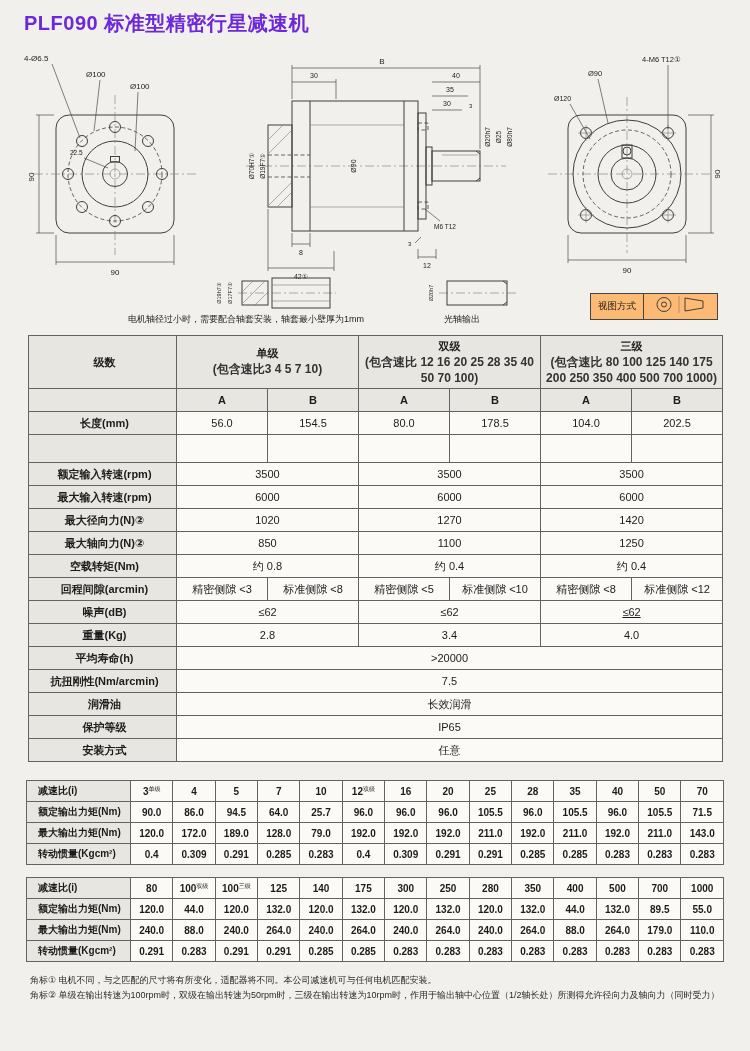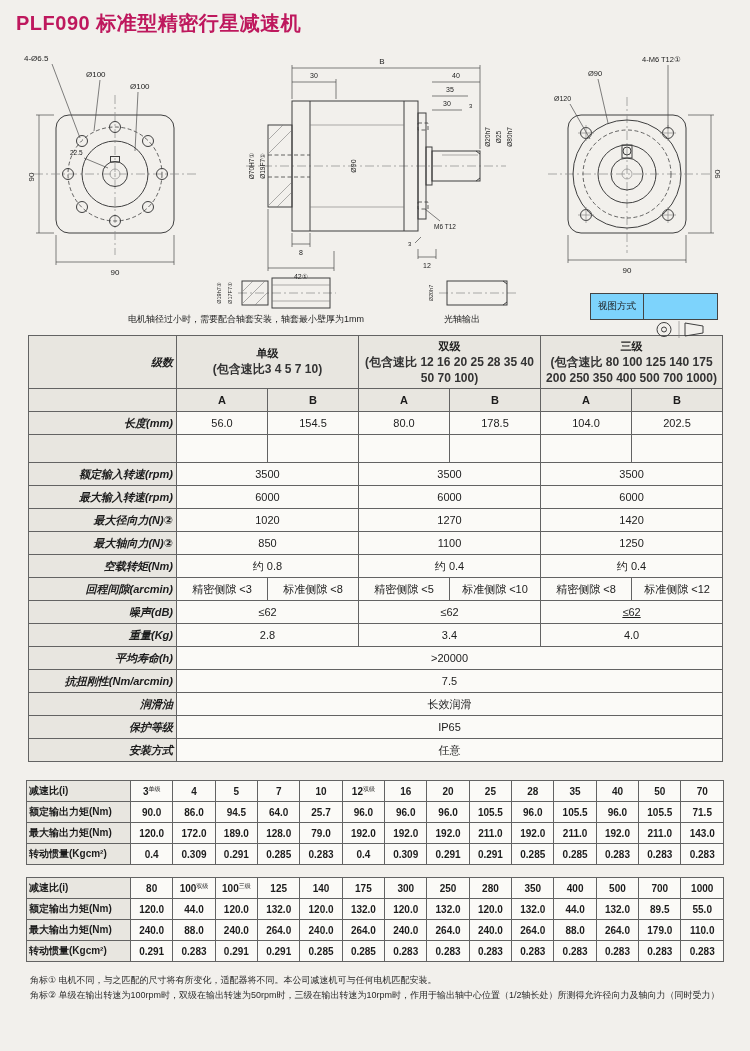--- a/index.html
+++ b/index.html
@@ -5,22 +5,22 @@
   * { box-sizing: border-box; margin: 0; padding: 0; }
   html,body { width: 750px; height: 1051px; }
   body {
     background: #f2f0ec;
     font-family: "Liberation Sans", "DejaVu Sans", sans-serif;
     color: #1c1c1c;
     overflow: hidden;
   }
   .page { position: relative; width: 750px; height: 1051px; }
   .title {
-    font-size: 20px; font-weight: bold; padding: 10px 0 0 16px;
-    color: #be185d; letter-spacing: 0.5px;
+    font-size: 20px; font-weight: bold; padding: 10px 0 0 24px;
+    color: #6d28d9; letter-spacing: 0.5px;
   }
   .drawings { position: relative; height: 294px; }
   .drawings svg { position: absolute; overflow: visible; }
   .front-svg { left: 22px;  top: 14px; }
   .side-svg  { left: 210px; top: 14px; }
   .rear-svg  { left: 532px; top: 14px; }
   .sleeve-svg{ left: 214px; top: 236px; }
   .shaft-svg { left: 425px; top: 236px; }
   svg .ln   { fill: none; stroke: #3f3f3f; stroke-width: 1; }
   svg .thin { fill: none; stroke: #7a7a7a; stroke-width: 0.6; }
@@ -28,39 +28,39 @@
   svg .cl   { fill: none; stroke: #8a8a8a; stroke-width: 0.7; stroke-dasharray: 9 3 2 3; }
   svg .dim  { fill: none; stroke: #4a4a4a; stroke-width: 0.7; }
   svg text  { fill: #1c1c1c; }
   .t8 { font-size: 8px; } .t75 { font-size: 7.5px; } .t7 { font-size: 7px; }
   .t65 { font-size: 6.5px; } .t6 { font-size: 6px; } .t55 { font-size: 5.5px; }
   .note-text { position: absolute; font-size: 9px; color: #222; }
   .sleeve-note { left: 128px; top: 276px; }
   .shaft-note  { left: 444px; top: 276px; }
   .viewbox {
     position: absolute; left: 590px; top: 256px; width: 128px; height: 27px;
-    border: 1px solid #444; background: #7dd3fc; display: flex; align-items: flex-end;
+    border: 1px solid #444; background: #fdba74; display: flex; align-items: flex-start;
   }
   .viewbox .vb-label {
     font-size: 9.5px; padding: 0 7px; border-right: 1px solid #444;
     height: 100%; display: flex; align-items: center;
   }
   .viewbox .vb-symbols { flex: 1; display: flex; justify-content: center; }
   table { border-collapse: collapse; }
   .spec { margin: 4px 0 0 28px; width: 694px; font-size: 11px; table-layout: fixed; }
   .spec td { border: 1px solid #636363; text-align: center; padding: 3px 3px; background: #fbfaf7; height: 23px; }
-  .spec td.lbl { text-align: right; padding-left: 7px; background: #e8e6e0; font-weight: 600; font-style: italic; }
+  .spec td.lbl { text-align: center; padding-left: 7px; background: #e8e6e0; font-weight: 600; }
   .spec td.hdr { background: #e8e6e0; font-weight: 600; }
   .spec .gname { font-size: 11px; }
   .spec .gsub  { font-size: 12px; font-weight: bold; color: #333; text-align: center; }
   .spec tr.spacer td { height: 28px; }
   .u { text-decoration: underline; }
   .ratio { margin: 18px 0 0 26px; width: 698px; font-size: 10px; table-layout: fixed; }
   .ratio td { border: 1px solid #636363; text-align: center; padding: 3px 1px; background: #fbfaf7; font-weight: 600; height: 21px; }
-  .ratio td.lbl { background: #e8e6e0; text-align: left; padding-left: 2px; }
+  .ratio td.lbl { background: #e8e6e0; text-align: left; padding-left: 11px; }
   .ratio sup { font-size: 6px; font-weight: normal; }
   .ratio2 { margin-top: 12px; }
   .footnotes { margin: 11px 0 0 30px; width: 694px; font-size: 9px; color: #2a2a2a; line-height: 1.65; }
 </style>
 </head>
 <body>
 
 <div class="page">
 
   <div class="title">PLF090 标准型精密行星减速机</div>

